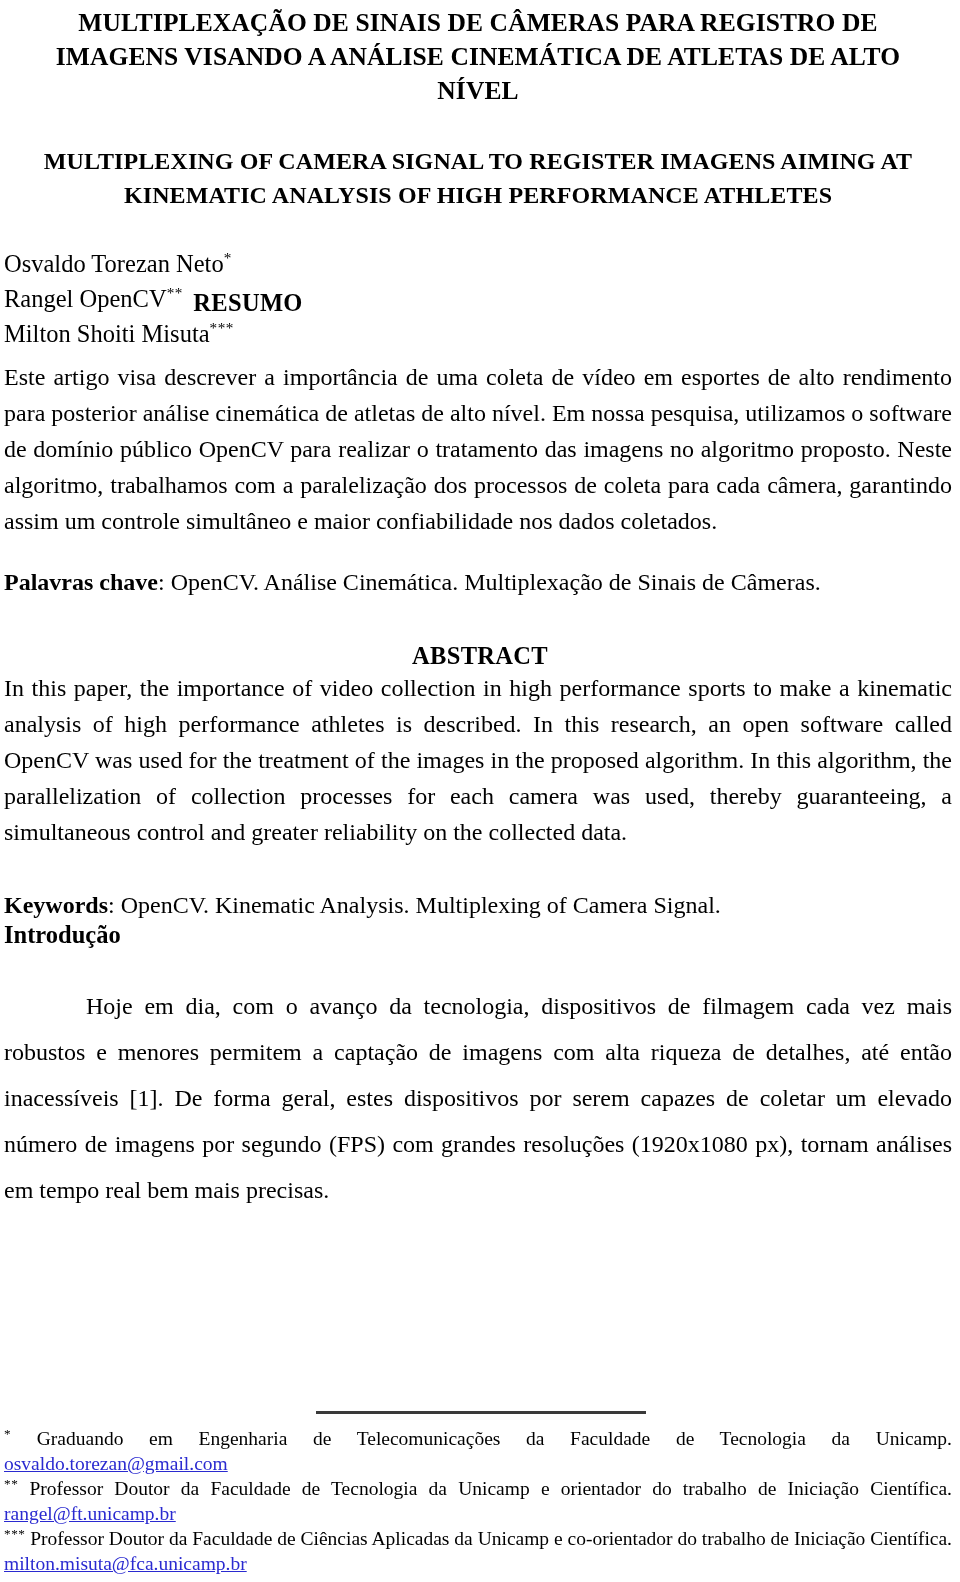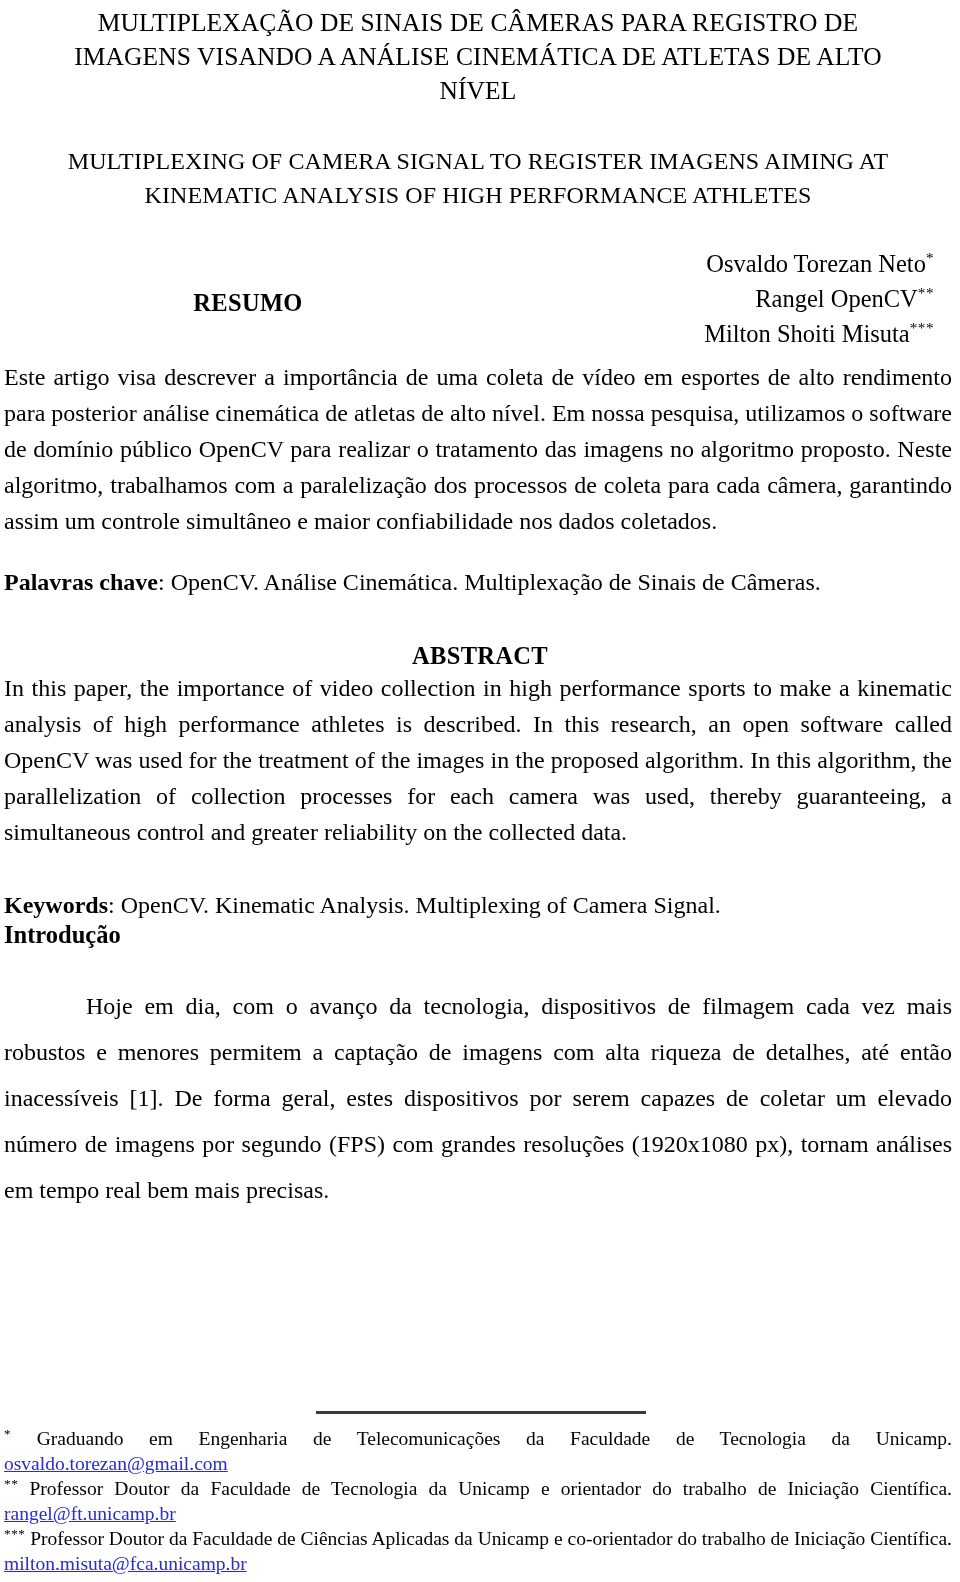--- a/index.html
+++ b/index.html
@@ -22,36 +22,36 @@
     box-sizing: border-box;
     padding: 0 8px 0 4px;
   }
 
   
   .title-block {
     padding-top: 6px;
   }
   .title-pt, .title-en {
     text-align: center;
-    font-weight: normal;
+    font-weight: bold;
     font-size: 25.5px;
     line-height: 34px;
     letter-spacing: 0.1px;
     margin: 0 38px;
   }
   .title-en {
     margin-top: 36px;
     font-size: 24px;
     line-height: 34px;
   }
 
   
   .authors {
     margin-top: 34px;
-    text-align: right;
+    text-align: left;
     padding-right: 18px;
     font-size: 24.5px;
     line-height: 35px;
   }
   .authors .author-line {
     white-space: nowrap;
   }
   sup.star {
     font-size: 0.62em;
     vertical-align: super;

